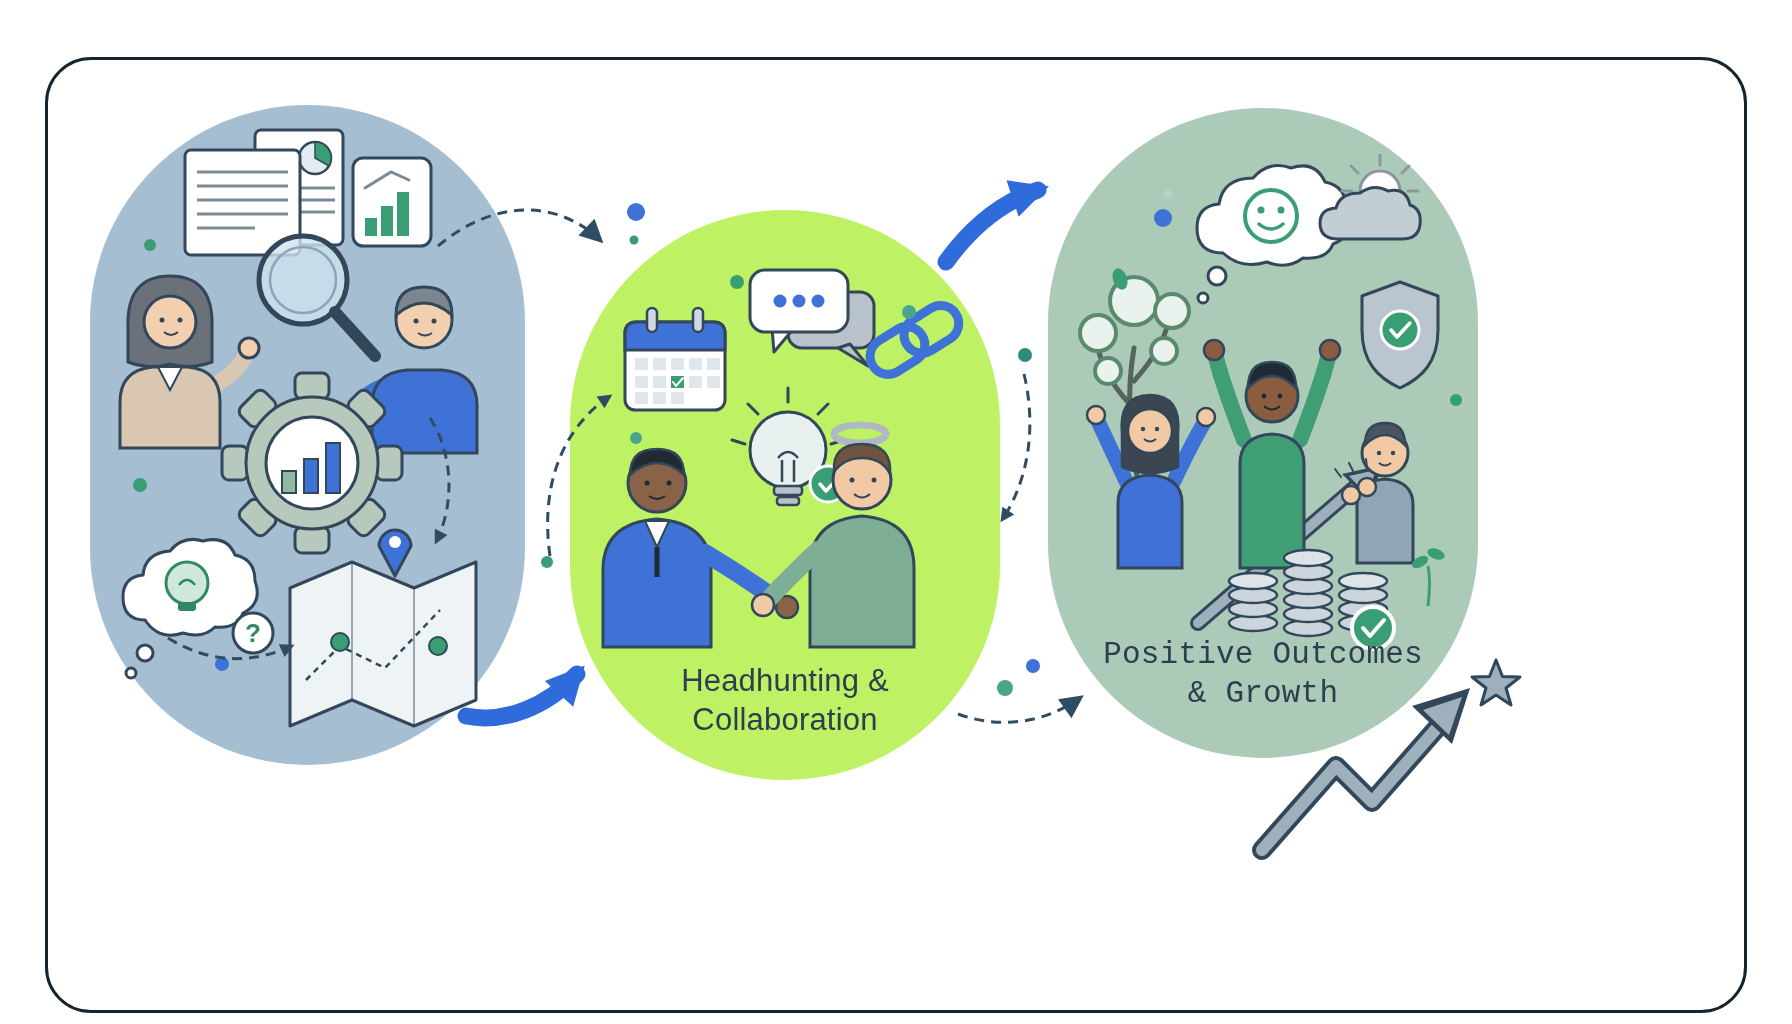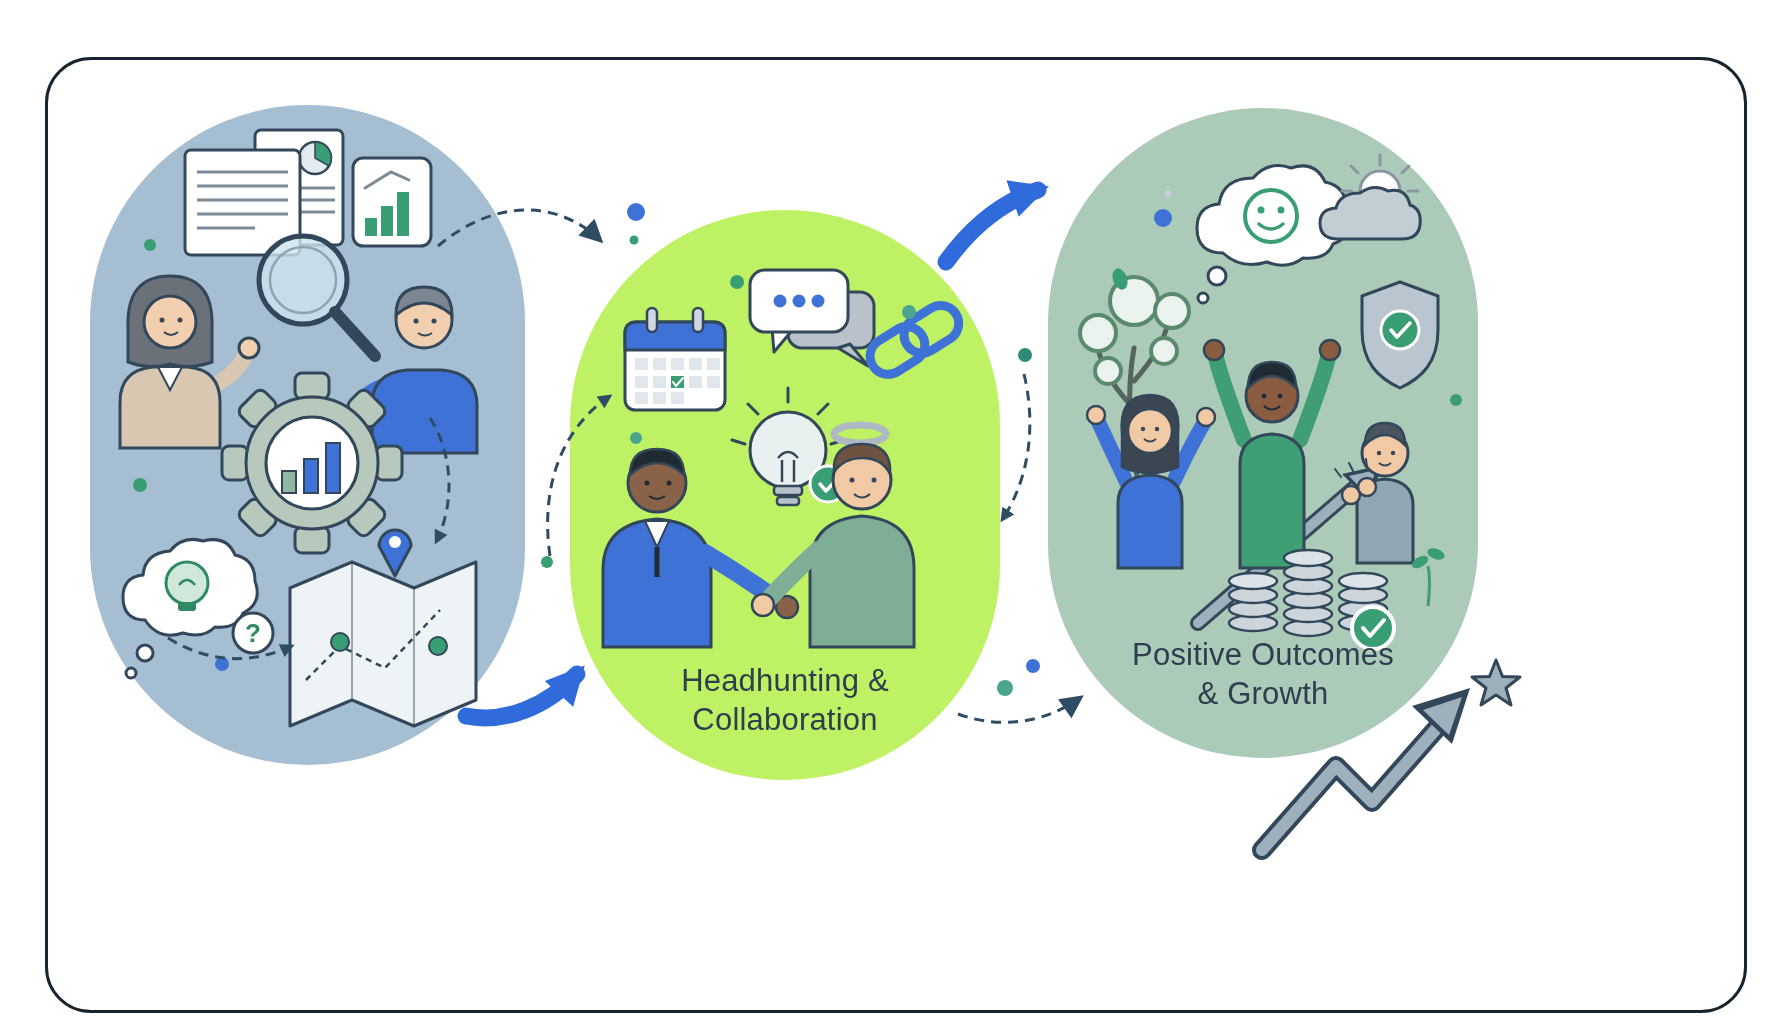--- a/index.html
+++ b/index.html
@@ -3,21 +3,21 @@
 <meta charset="utf-8">
 <style>
   html,body{margin:0;padding:0;background:#ffffff;}
   #canvas{position:relative;width:1792px;height:1024px;background:#ffffff;overflow:hidden;
           font-family:"Liberation Sans",sans-serif;}
   #frame{position:absolute;left:45px;top:57px;width:1702px;height:956px;
          border:3px solid #16242f;border-radius:46px;box-sizing:border-box;}
   .pill{position:absolute;border-radius:220px;}
   #pill-research{left:90px;top:105px;width:435px;height:660px;background:#a6bed2;}
   #pill-headhunting{left:570px;top:210px;width:430px;height:570px;background:#bef264;}
-  #pill-outcomes{left:1048px;top:108px;width:430px;height:650px;background:#abcab7;}
+  #pill-outcomes{left:1048px;top:108px;width:430px;height:650px;background:#abcab7;font-family:Liberation Mono, monospace;}
   .pill svg{position:absolute;left:0;top:0;}
   .stage-label{position:absolute;left:0;right:0;text-align:center;color:#2e3e4e;
                font-size:31px;line-height:1.25;font-weight:500;white-space:pre-line;letter-spacing:.2px;}
   #label-headhunting{top:452px;}
   #label-outcomes{top:528px;}
   #overlay{position:absolute;left:0;top:0;width:1792px;height:1024px;pointer-events:none;}
 </style>
 </head>
 <body>
 

